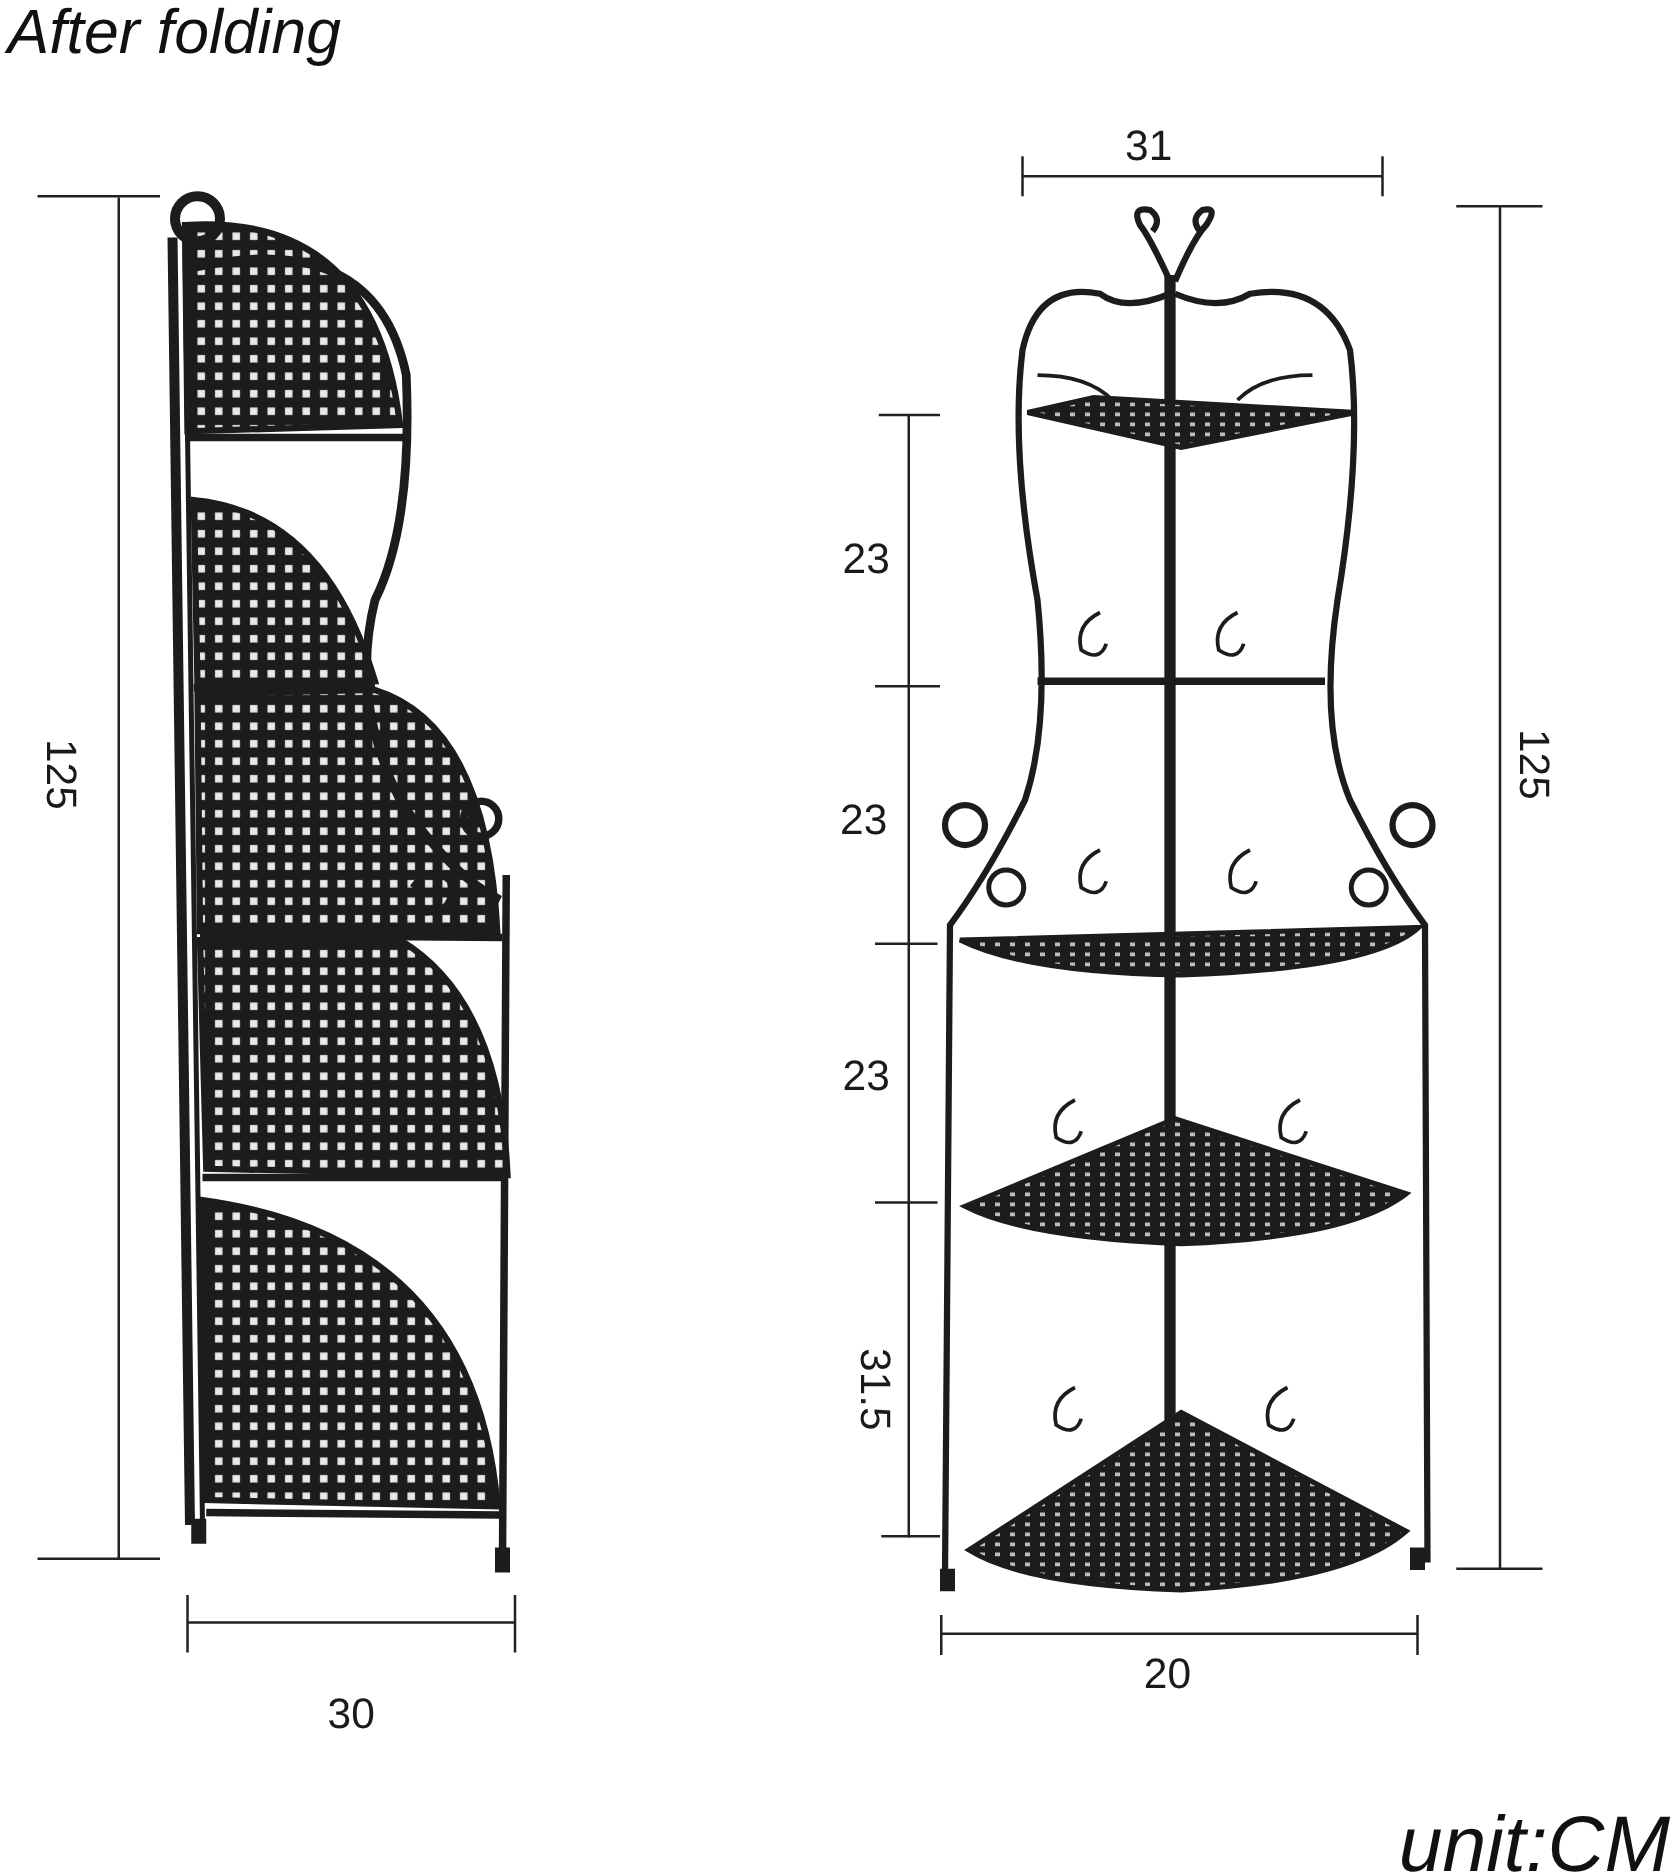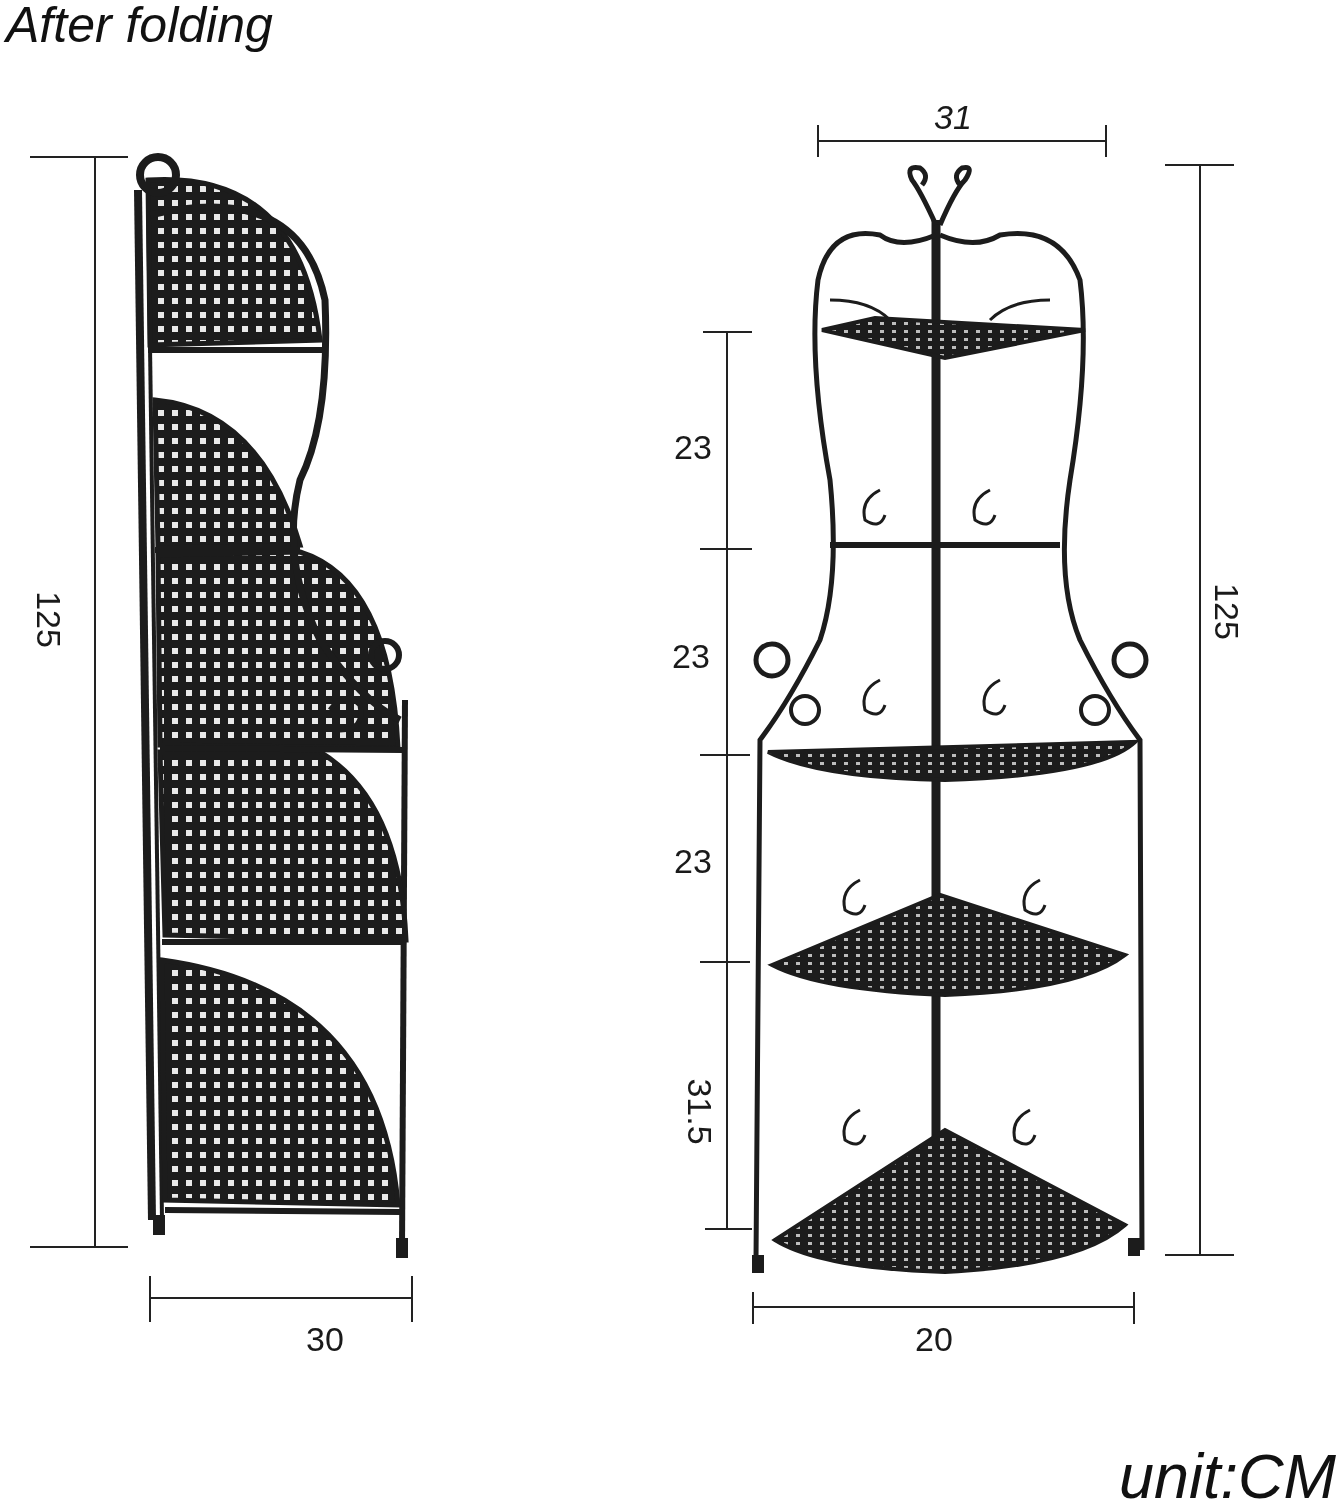--- a/index.html
+++ b/index.html
@@ -130,23 +130,23 @@
     <path d="M772 965 L940 895 L1125 955 Q1080 990 945 995 Q820 990 772 965 Z" fill="url(#mesh2)" stroke-width="4"></path>
 
     <path d="M775 1240 L945 1130 L1125 1225 Q1080 1265 945 1272 Q820 1268 775 1240 Z" fill="url(#mesh2)" stroke-width="4"></path>
 
     <rect x="752" y="1255" width="12" height="18" fill="#1c1c1c" stroke="none"></rect>
     <rect x="1128" y="1238" width="12" height="18" fill="#1c1c1c" stroke="none"></rect>
   </g>
 </svg>
 
 <div class="dim rot" style="left:20px; top:600px;">125</div>
-<div class="dim" style="left:262px; top:1320px;margin-left:44px;">30</div>
+<div class="dim" style="left:262px; top:1352px;">30</div>
 
-<div class="dim" style="left:934px; top:98px;font-style:italic;">31</div>
+<div class="dim" style="left:900px; top:98px;">31</div>
 <div class="dim rot" style="left:1198px; top:592px;">125</div>
 <div class="dim" style="left:915px; top:1320px;">20</div>
 
 <div class="dim" style="left:674px; top:428px;">23</div>
 <div class="dim" style="left:672px; top:637px;">23</div>
 <div class="dim" style="left:674px; top:842px;">23</div>
 <div class="dim rot" style="left:666px; top:1092px;">31.5</div>
 
 <div class="unit">unit:CM</div>
 

